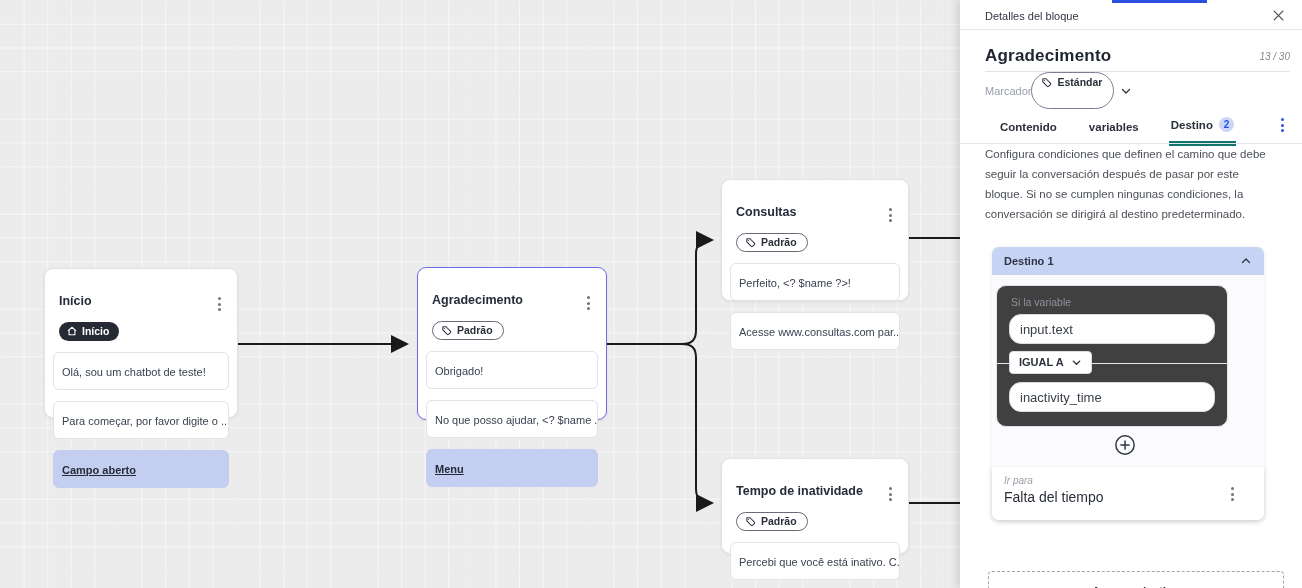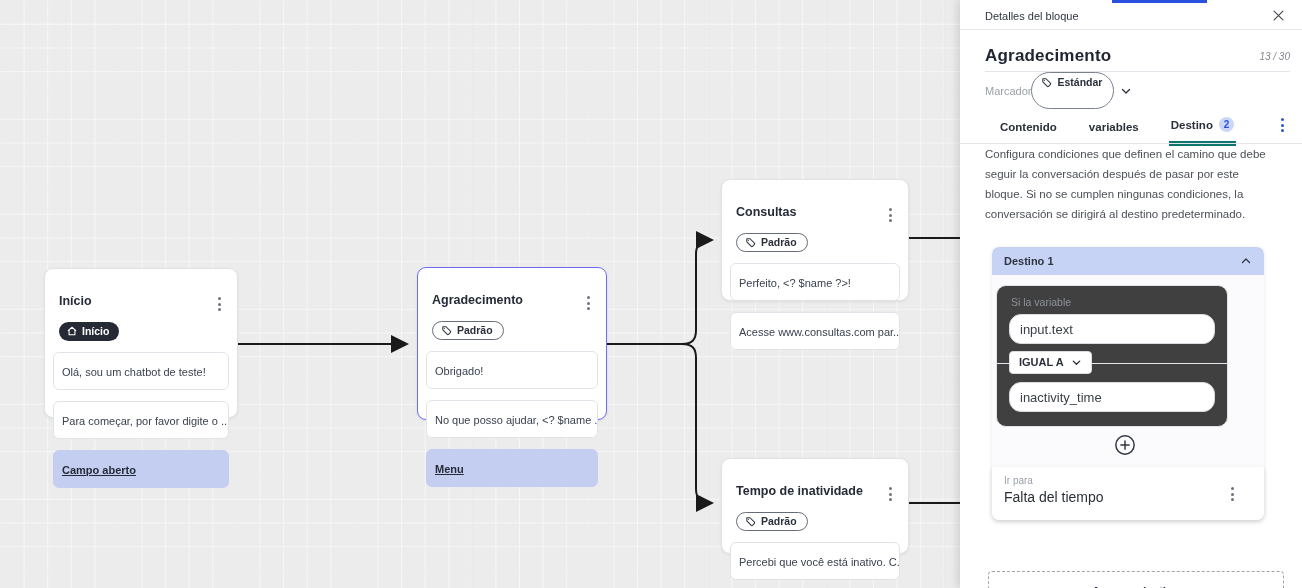--- a/index.html
+++ b/index.html
@@ -101,21 +101,21 @@
   #operator-row .op-divider { position:absolute; left:-12px; right:-12px; top:12px;
     height:1px; background:#e6e7ea; }
   .op-chip { position:absolute; left:0; top:0; display:inline-flex; align-items:center;
     gap:7px; background:#fff; border:1px solid #dadce2; border-radius:4px;
     padding:4px 9px 5px 9px; font-size:11px; font-weight:bold; color:#2a2f3a;
     cursor:pointer;justify-content:space-between; }
   #add-condition-btn { position:absolute; left:122px; top:159px; width:22px; height:22px;
     color:#2f3542; cursor:pointer; display:flex; }
   #destino-footer { height:53px; background:#fff; border-radius:0 0 7px 7px;
     box-shadow:0 2px 5px rgba(0,0,0,0.13); padding:8px 12px; position:relative; }
-  #goto-label { font-size:10px; color:#9aa0ab; }
+  #goto-label { font-size:10px; color:#9aa0ab;font-style:italic; }
   #goto-value { font-size:14px; color:#2a2f3a; margin-top:3px; }
   #destino-footer .kebab { position:absolute; right:26px; top:17px; }
 
   #add-destination-btn { position:absolute; left:28px; top:571px; width:296px;
     height:40px; border:1px dashed #a0a5ad; border-radius:4px; background:transparent;
     font-size:11.5px; font-weight:bold; color:#2a2f3a; cursor:pointer;
     font-family:"Liberation Sans", sans-serif; }
 </style>
 </head>
 <body>

